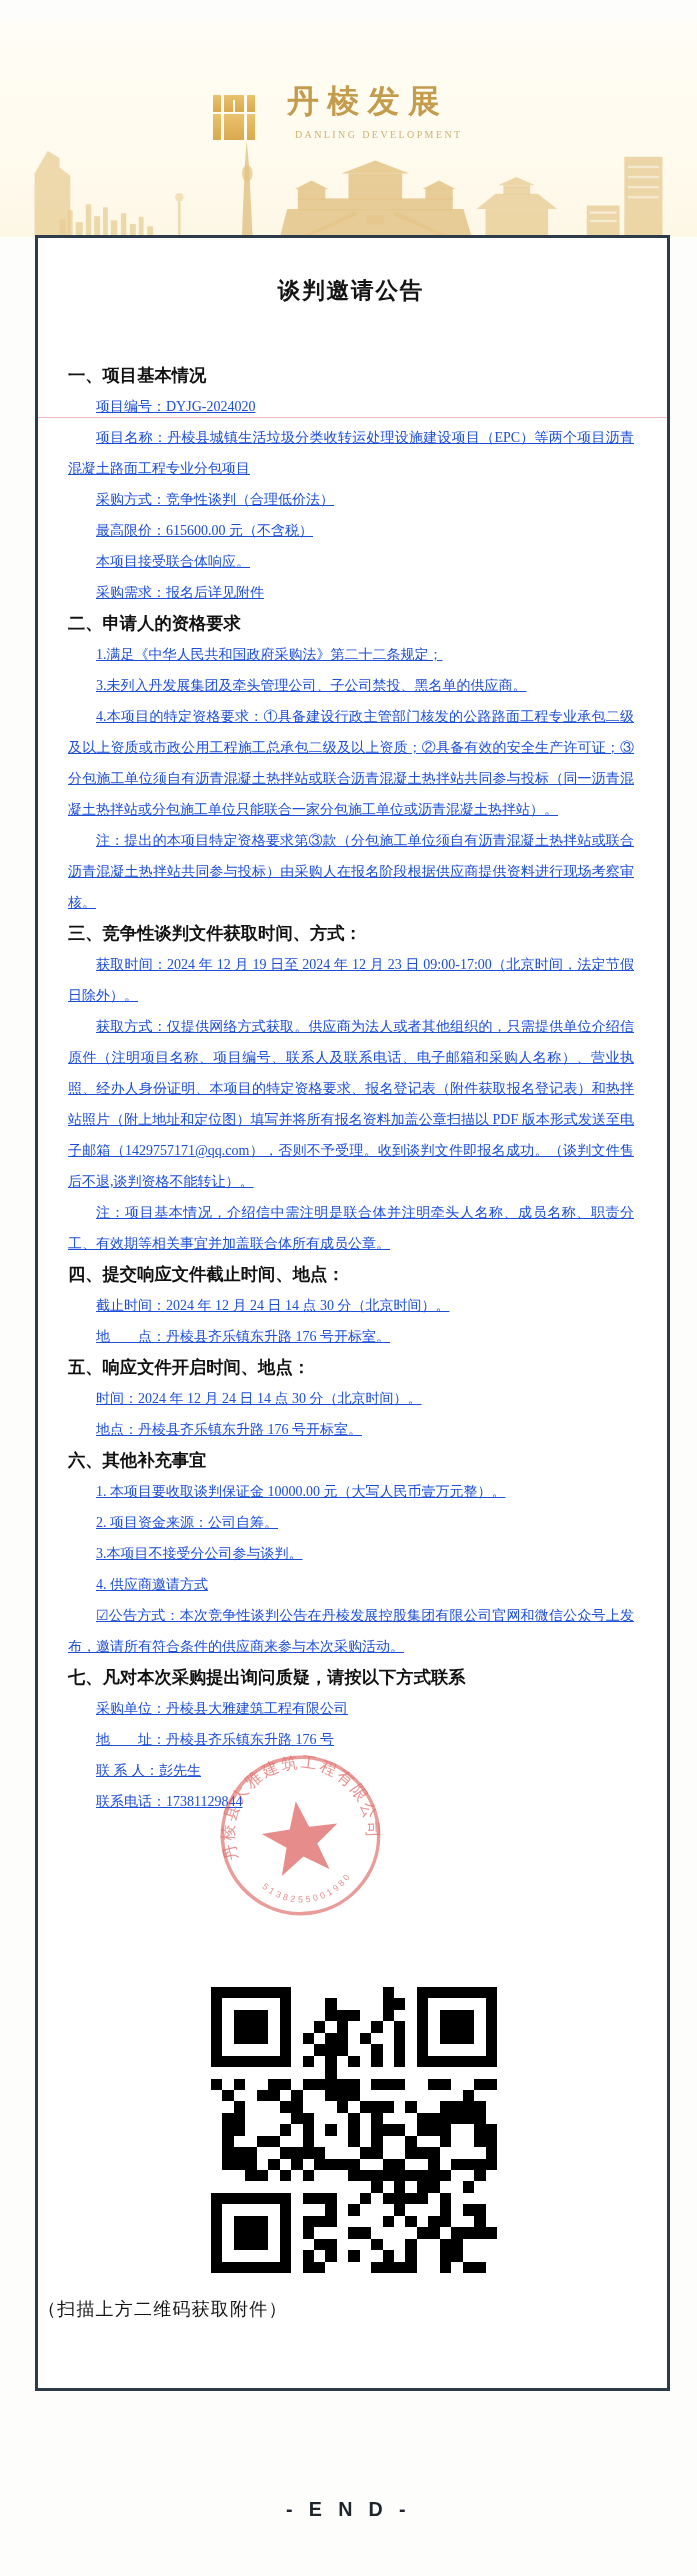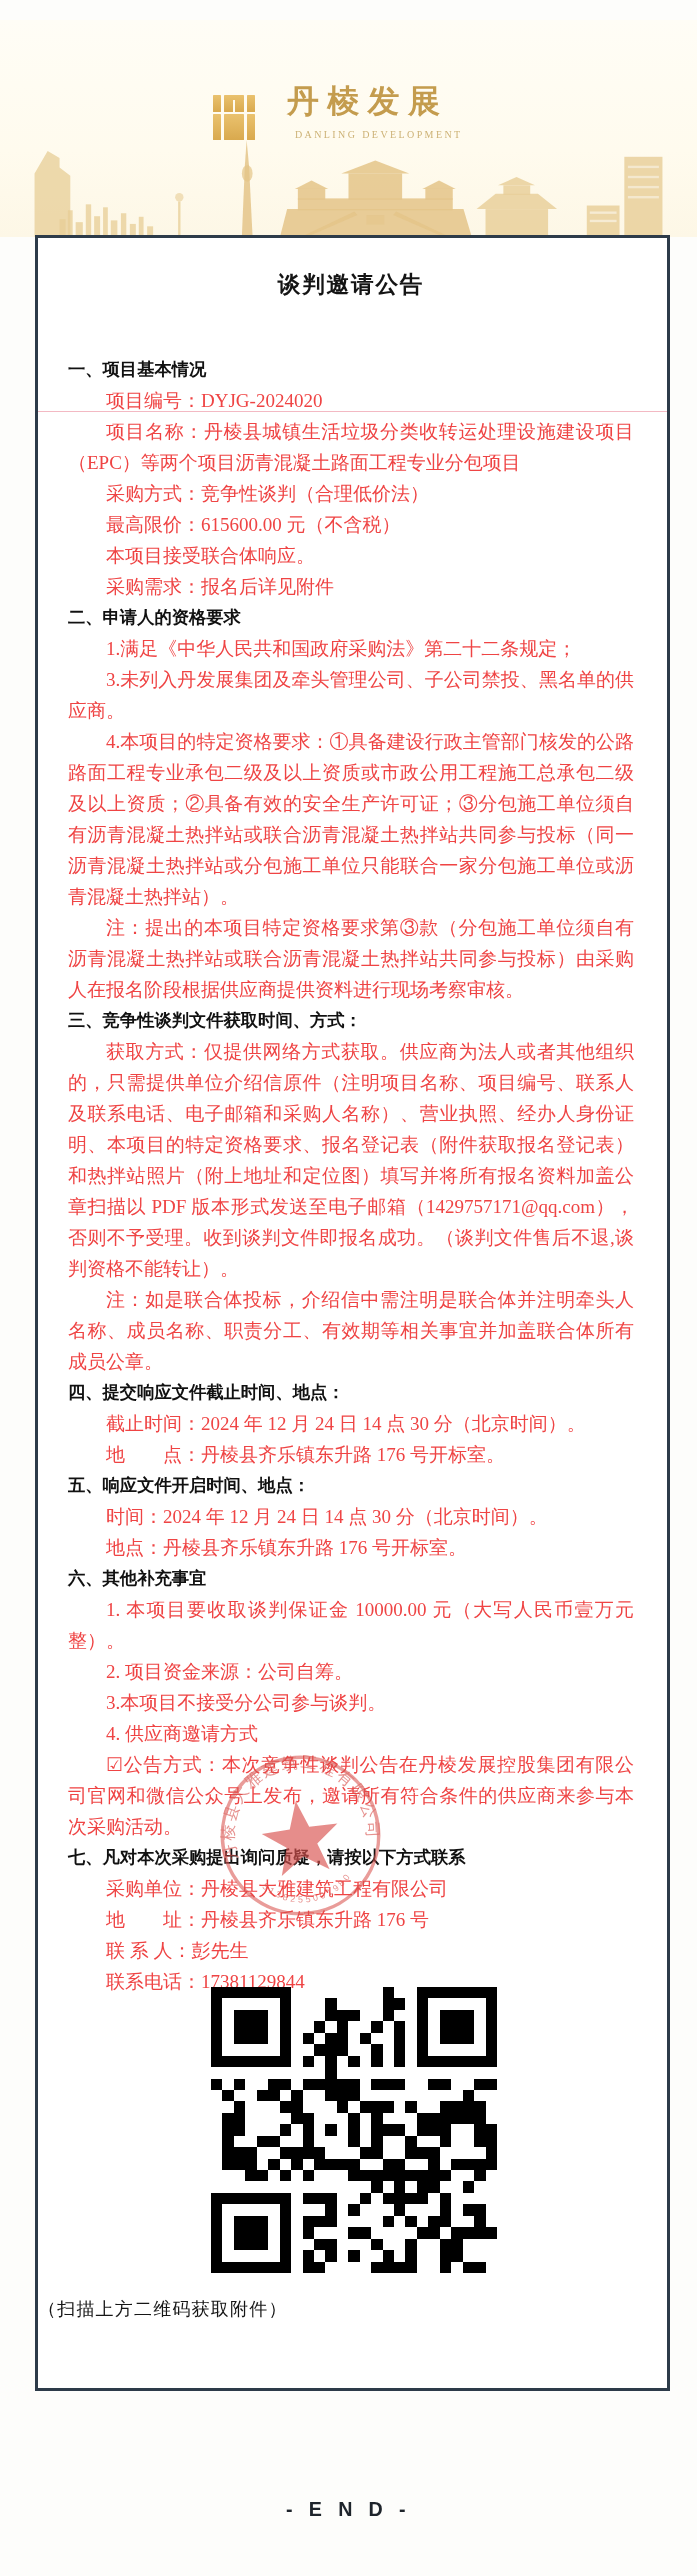--- a/index.html
+++ b/index.html
@@ -32,32 +32,32 @@
     margin-top:8.3px;font-size:10px;letter-spacing:2.4px;color:#cdb276;white-space:nowrap;
     font-family:"Liberation Serif","DejaVu Serif",serif;
     margin-left:8px;
   }
   .skyline{position:absolute;left:0;bottom:0;width:697px;height:98px;}
   
   .doc-box{
     position:absolute;left:35px;top:235px;width:635px;height:2156px;
     background:#ffffff;border:3px solid #2d3b49;box-sizing:border-box;
   }
-  .doc-content{padding:22.6px 33px 0 30px;}
+  .doc-content{padding:22.6px 33px 0 30px;margin-top:6px;}
   .doc-title{
     margin:8.3px 0 54px 0;text-align:center;font-size:22.6px;font-weight:700;
     letter-spacing:1.8px;color:#141414;
     font-family:"Liberation Serif","DejaVu Serif",serif;
   }
   .sec-h{
     margin:0;font-size:17.3px;line-height:31px;font-weight:700;color:#111;
     font-family:"Liberation Sans","DejaVu Sans",sans-serif;
   }
   .body-p{
-    margin:0;font-size:19px;line-height:31px;text-indent:2em;text-align:justify;color:#ef4444;
+    margin:0;font-size:14px;line-height:31px;text-indent:2em;text-align:justify;color:#1d4ed8;text-decoration:underline;
   }
   .pink-rule{
     height:1.8px;background:#f3b9c3;margin:-5.4px -33px 3.6px -30px;
   }
   
   .stamp{
     position:absolute;left:179px;top:1514px;width:167px;height:167px;
     transform:rotate(-8deg);opacity:.82;pointer-events:none;
   }
   
@@ -157,22 +157,23 @@
         <p class="body-p">采购方式：竞争性谈判（合理低价法）</p>
         <p class="body-p">最高限价：615600.00 元（不含税）</p>
         <p class="body-p">本项目接受联合体响应。</p>
         <p class="body-p">采购需求：报名后详见附件</p>
         <h2 class="sec-h">二、申请人的资格要求</h2>
         <p class="body-p">1.满足《中华人民共和国政府采购法》第二十二条规定；</p>
         <p class="body-p">3.未列入丹发展集团及牵头管理公司、子公司禁投、黑名单的供应商。</p>
         <p class="body-p">4.本项目的特定资格要求：①具备建设行政主管部门核发的公路路面工程专业承包二级及以上资质或市政公用工程施工总承包二级及以上资质；②具备有效的安全生产许可证；③分包施工单位须自有沥青混凝土热拌站或联合沥青混凝土热拌站共同参与投标（同一沥青混凝土热拌站或分包施工单位只能联合一家分包施工单位或沥青混凝土热拌站）。</p>
         <p class="body-p">注：提出的本项目特定资格要求第③款（分包施工单位须自有沥青混凝土热拌站或联合沥青混凝土热拌站共同参与投标）由采购人在报名阶段根据供应商提供资料进行现场考察审核。</p>
         <h2 class="sec-h">三、竞争性谈判文件获取时间、方式：</h2>
+        <p class="body-p">获取时间：2024 年 12 月 19 日至 2024 年 12 月 23 日 09:00-17:00（北京时间，法定节假日除外）。</p>
         <p class="body-p">获取方式：仅提供网络方式获取。供应商为法人或者其他组织的，只需提供单位介绍信原件（注明项目名称、项目编号、联系人及联系电话、电子邮箱和采购人名称）、营业执照、经办人身份证明、本项目的特定资格要求、报名登记表（附件获取报名登记表）和热拌站照片（附上地址和定位图）填写并将所有报名资料加盖公章扫描以 PDF 版本形式发送至电子邮箱（1429757171@qq.com），否则不予受理。收到谈判文件即报名成功。（谈判文件售后不退,谈判资格不能转让）。</p>
-        <p class="body-p">注：如是联合体投标，介绍信中需注明是联合体并注明牵头人名称、成员名称、职责分工、有效期等相关事宜并加盖联合体所有成员公章。</p>
+        <p class="body-p">注：项目基本情况，介绍信中需注明是联合体并注明牵头人名称、成员名称、职责分工、有效期等相关事宜并加盖联合体所有成员公章。</p>
         <h2 class="sec-h">四、提交响应文件截止时间、地点：</h2>
         <p class="body-p">截止时间：2024 年 12 月 24 日 14 点 30 分（北京时间）。</p>
         <p class="body-p">地　　点：丹棱县齐乐镇东升路 176 号开标室。</p>
         <h2 class="sec-h">五、响应文件开启时间、地点：</h2>
         <p class="body-p">时间：2024 年 12 月 24 日 14 点 30 分（北京时间）。</p>
         <p class="body-p">地点：丹棱县齐乐镇东升路 176 号开标室。</p>
         <h2 class="sec-h">六、其他补充事宜</h2>
         <p class="body-p">1. 本项目要收取谈判保证金 10000.00 元（大写人民币壹万元整）。</p>
         <p class="body-p">2. 项目资金来源：公司自筹。</p>
         <p class="body-p">3.本项目不接受分公司参与谈判。</p>

